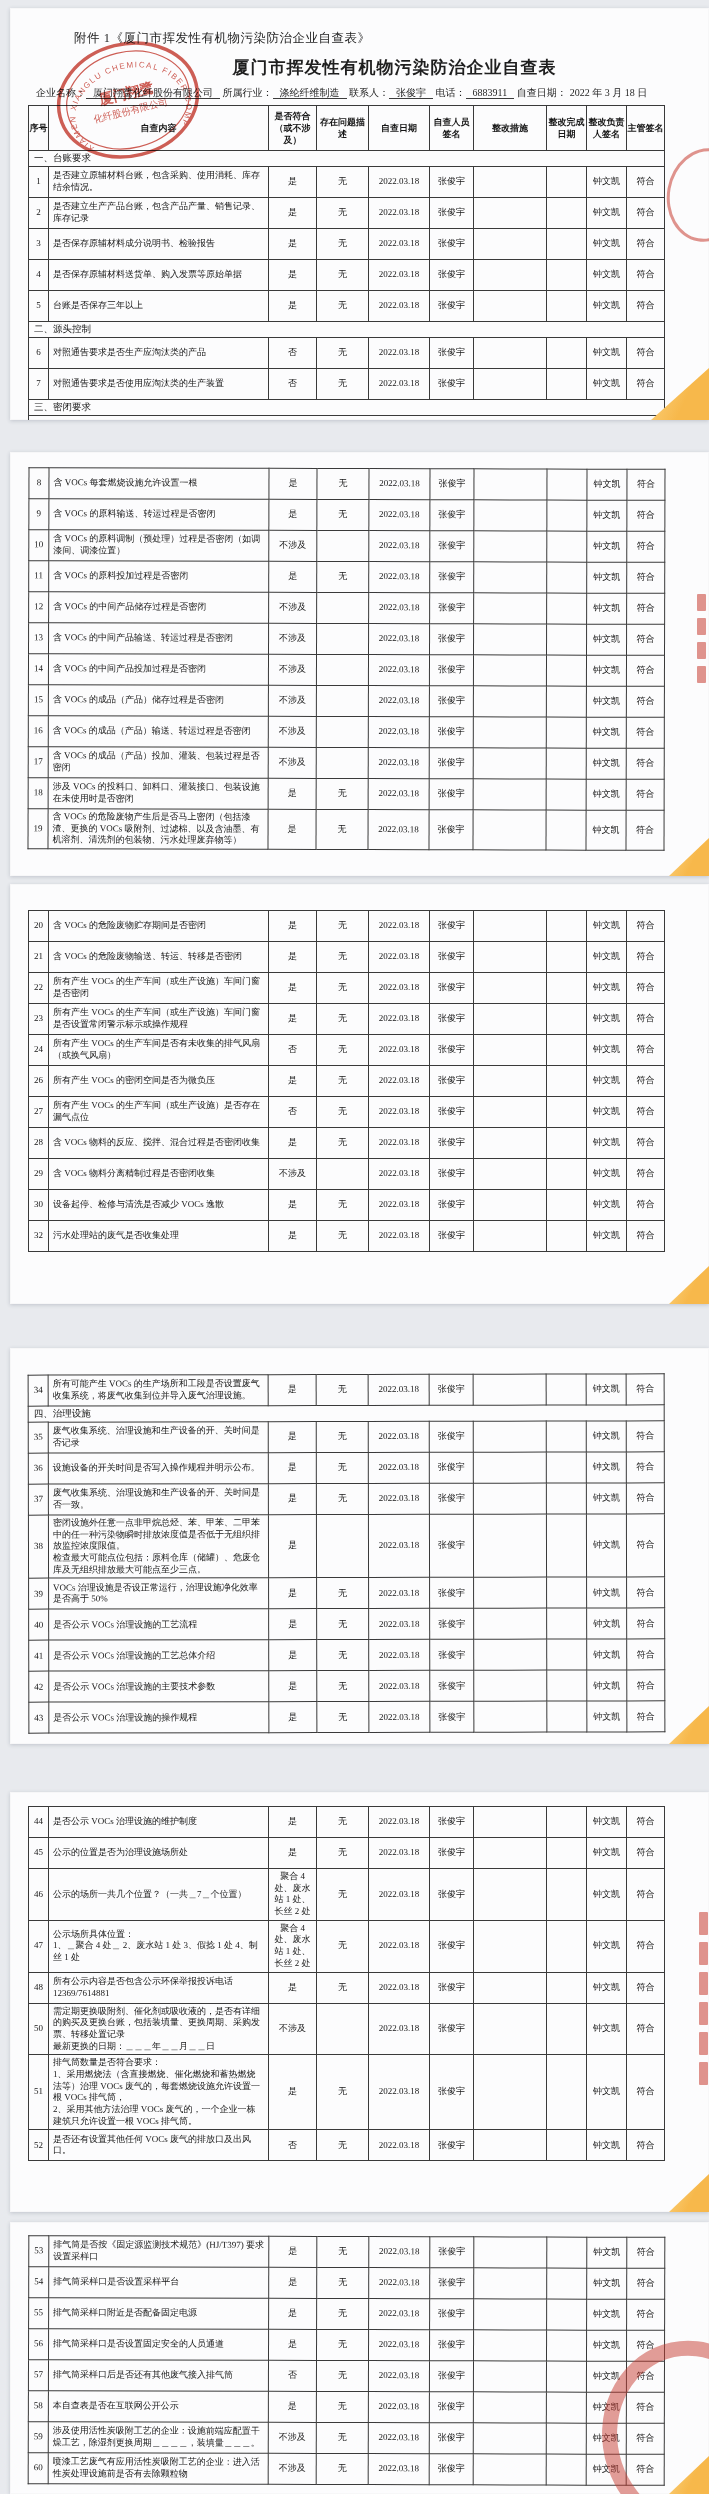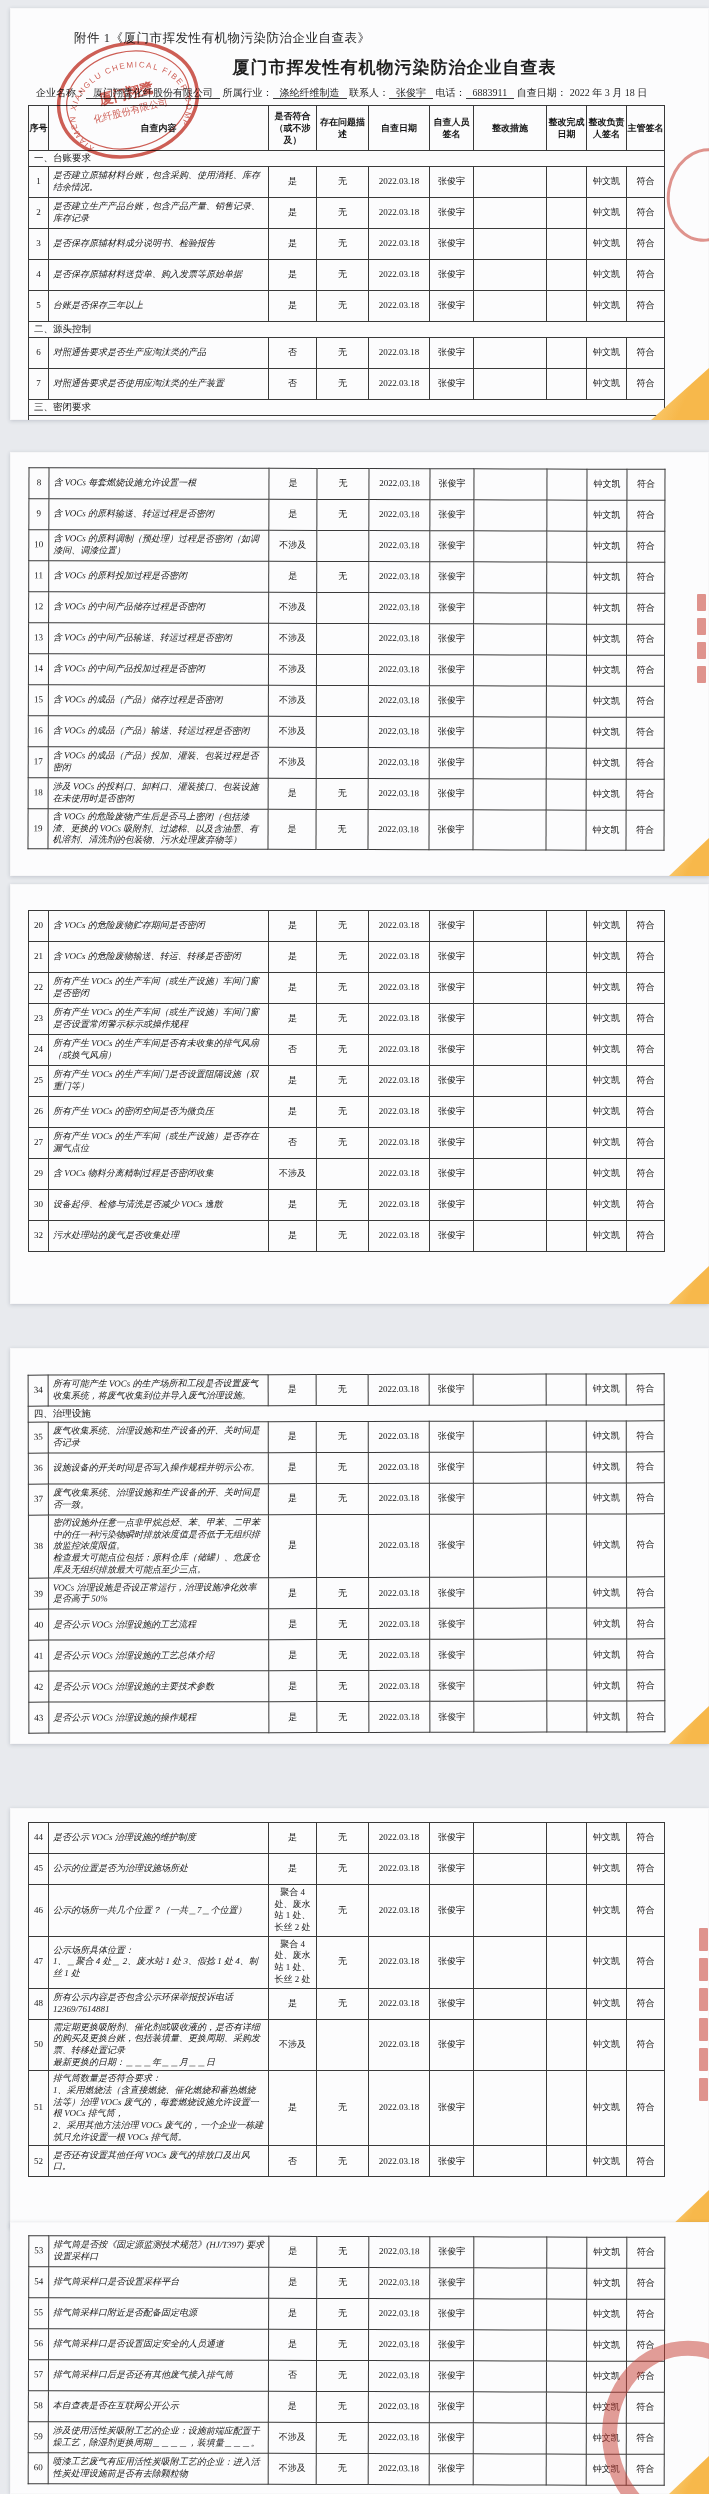--- a/index.html
+++ b/index.html
@@ -21,21 +21,21 @@
   .page{
     position:absolute;left:10px;right:0;
     background:var(--page_bg);
     box-shadow:0 1px 4px rgba(40,50,70,.20), inset 0 0 0 1px rgba(0,0,0,.02);
     overflow:hidden;
   }
   .page1{top:8px;height:412px;}
   .page2{top:452px;height:424px;}
   .page3{top:884px;height:420px;}
   .page4{top:1348px;height:396px;}
-  .page5{top:1792px;height:420px;margin-top:16px;}
+  .page5{top:1792px;height:420px;}
   .page6{top:2222px;height:272px;}
 
   .attachment{
     padding:22px 0 0 64px;
     font-size:12.5px;font-weight:normal;letter-spacing:.5px;
   }
   .title{
     margin:9px 0 0 0;padding-left:70px;
     text-align:center;font-size:17px;font-weight:bold;letter-spacing:1px;
     font-family:"Liberation Sans","DejaVu Sans",sans-serif;
@@ -50,21 +50,21 @@
   table.sheet{
     margin:5px 0 0 18px;border-collapse:collapse;table-layout:fixed;
     width:636px;font-size:9px;color:#161616;
   }
   .sheet th,.sheet td{border:1px solid var(--line);overflow:hidden;}
   .sheet th{
     font-weight:bold;text-align:center;padding:3px 0;line-height:1.35;
     height:38px;font-size:9px;
   }
   .sheet td{padding:2px 1px;text-align:center;line-height:1.3;height:26px;}
-  .sheet td.c-content{text-align:left;padding:2px 4px;white-space:pre-line;font-style:italic;}
+  .sheet td.c-content{text-align:left;padding:2px 4px;white-space:pre-line;}
   .sheet td.c-answer{white-space:pre-line;padding:2px 2px;}
   .sheet td.c-date{white-space:nowrap;letter-spacing:0;}
   .sheet td.sec{text-align:left;height:13px;padding:1px 5px;font-size:9.5px;}
   .sheet td.blankcell{height:22px;}
   .t2 .sheet{transform:rotate(.15deg);}
   .t3 .sheet{transform:rotate(-.12deg);}
 
   
   .fold{
     position:absolute;right:0;bottom:0;width:58px;height:52px;
@@ -487,47 +487,47 @@
             <td class="c-answer">否</td>
             <td class="c-problem">无</td>
             <td class="c-date">2022.03.18</td>
             <td class="c-inspector">张俊宇</td>
             <td class="c-measure"></td>
             <td class="c-done"></td>
             <td class="c-responsible">钟文凯</td>
             <td class="c-supervisor">符合</td>
           </tr>
           <tr>
-            <td class="c-no">25</td>
-            <td class="c-content">所有产生 VOCs 的生产车间门是否设置阻隔设施（双重门等）</td>
-            <td class="c-answer">是</td>
-            <td class="c-problem">无</td>
-            <td class="c-date">2022.03.18</td>
-            <td class="c-inspector">张俊宇</td>
-            <td class="c-measure"></td>
-            <td class="c-done"></td>
-            <td class="c-responsible">钟文凯</td>
-            <td class="c-supervisor">符合</td>
-          </tr>
-          <tr>
             <td class="c-no">26</td>
             <td class="c-content">所有产生 VOCs 的密闭空间是否为微负压</td>
             <td class="c-answer">是</td>
             <td class="c-problem">无</td>
             <td class="c-date">2022.03.18</td>
             <td class="c-inspector">张俊宇</td>
             <td class="c-measure"></td>
             <td class="c-done"></td>
             <td class="c-responsible">钟文凯</td>
             <td class="c-supervisor">符合</td>
           </tr>
           <tr>
             <td class="c-no">27</td>
             <td class="c-content">所有产生 VOCs 的生产车间（或生产设施）是否存在漏气点位</td>
             <td class="c-answer">否</td>
+            <td class="c-problem">无</td>
+            <td class="c-date">2022.03.18</td>
+            <td class="c-inspector">张俊宇</td>
+            <td class="c-measure"></td>
+            <td class="c-done"></td>
+            <td class="c-responsible">钟文凯</td>
+            <td class="c-supervisor">符合</td>
+          </tr>
+          <tr>
+            <td class="c-no">28</td>
+            <td class="c-content">含 VOCs 物料的反应、搅拌、混合过程是否密闭收集</td>
+            <td class="c-answer">是</td>
             <td class="c-problem">无</td>
             <td class="c-date">2022.03.18</td>
             <td class="c-inspector">张俊宇</td>
             <td class="c-measure"></td>
             <td class="c-done"></td>
             <td class="c-responsible">钟文凯</td>
             <td class="c-supervisor">符合</td>
           </tr>
           <tr>
             <td class="c-no">29</td>

